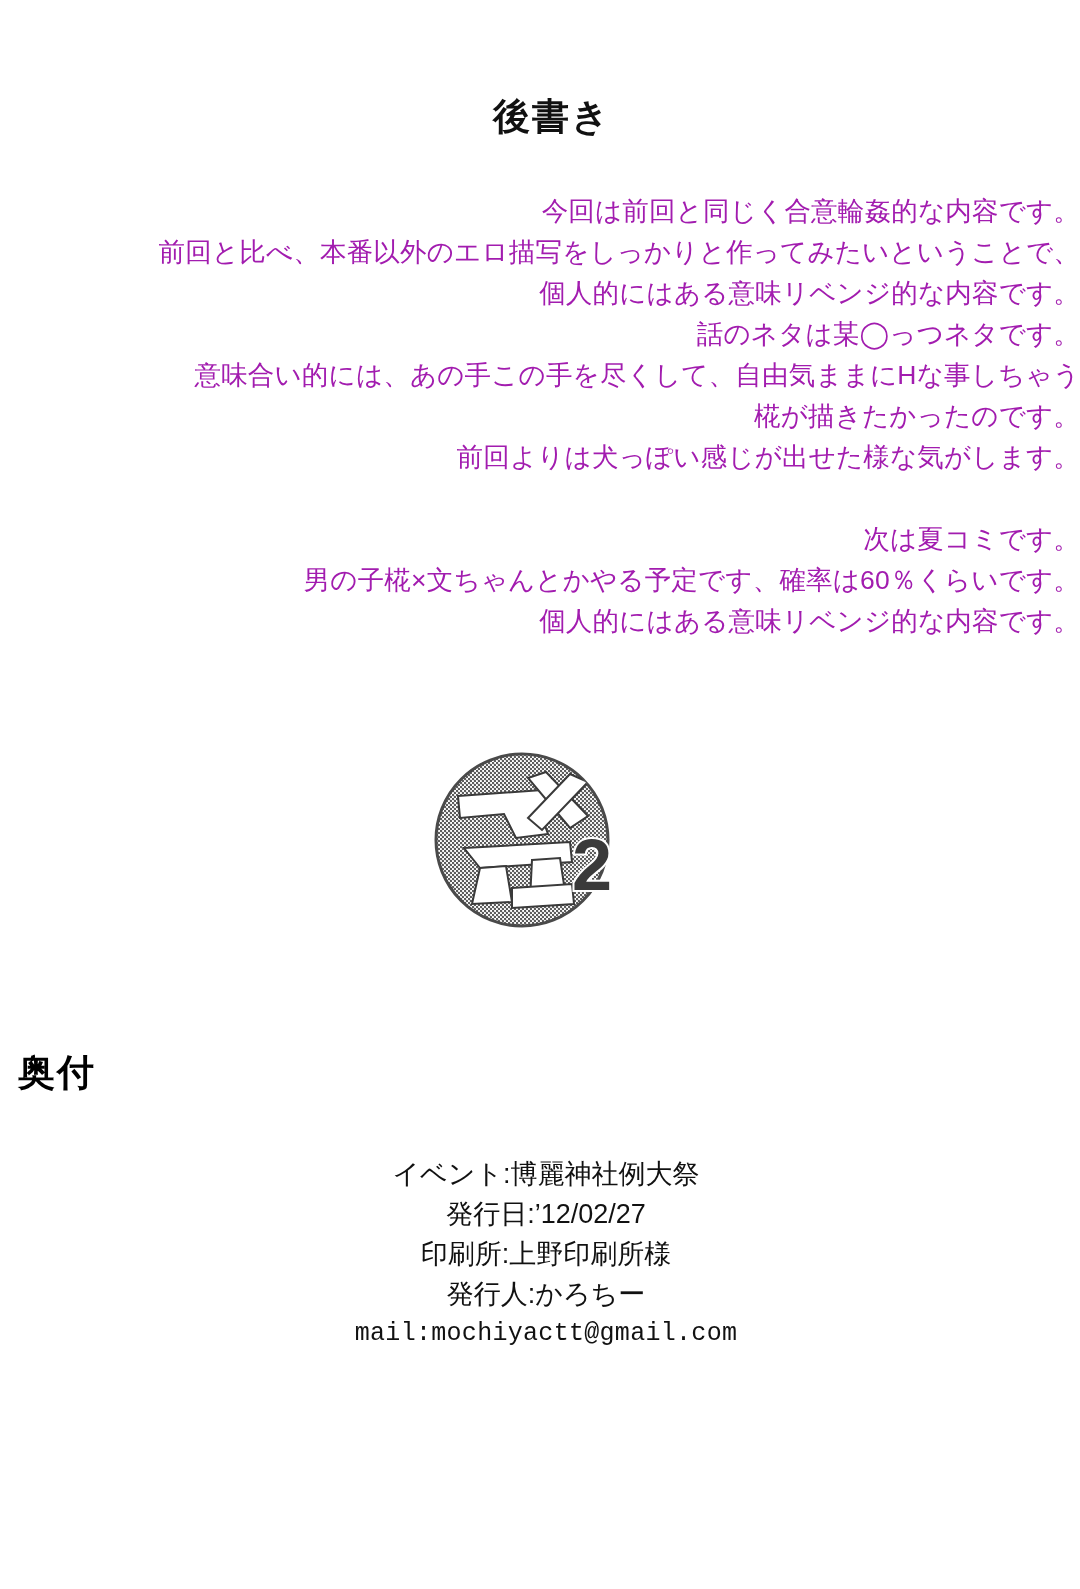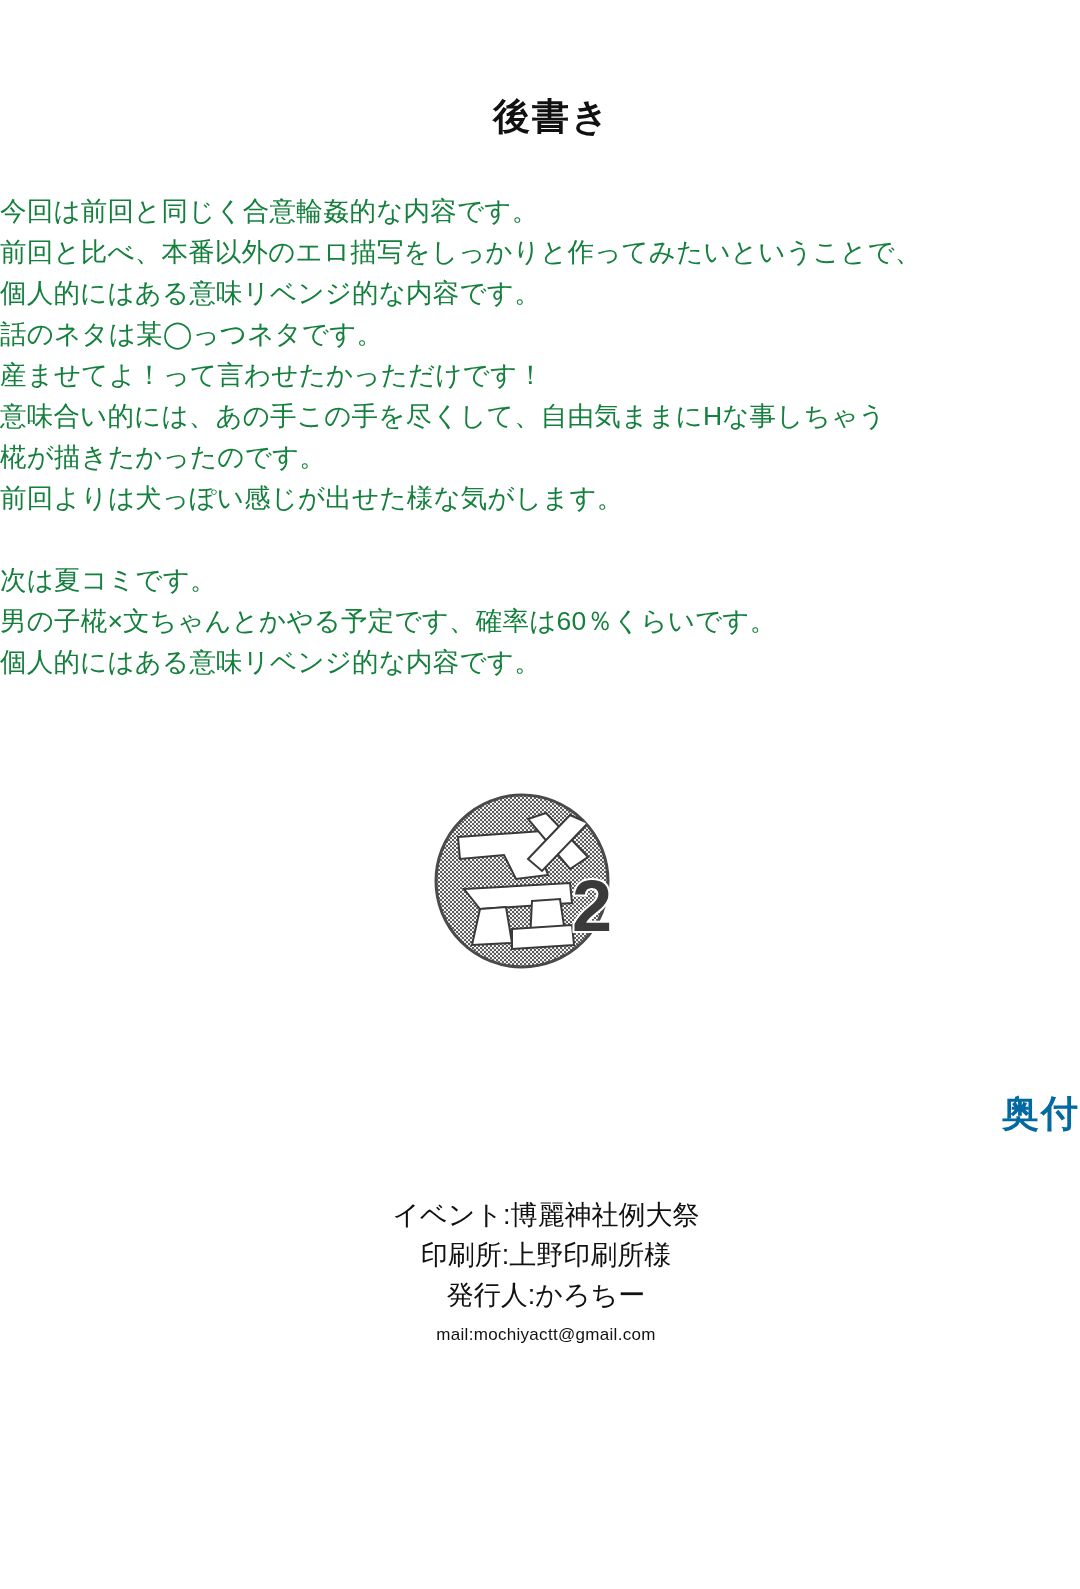--- a/index.html
+++ b/index.html
@@ -27,25 +27,25 @@
     font-size: 37px;
     font-weight: bold;
     letter-spacing: 2px;
     margin-top: 95px;
     line-height: 1.2;
     color: #111;
     padding-left: 24px;
   }
 
   .afterword-body {
-    text-align: left;
+    text-align: right;
     font-size: 26.5px;
     line-height: 41px;
     margin-top: 52px;
-    color: #15803d;
+    color: #a21caf;
     letter-spacing: 0.2px;
   }
   .afterword-body p {
     margin: 0;
   }
   .para-gap {
     height: 41px;
   }
 
   .logo-wrap {
@@ -57,57 +57,58 @@
   .logo {
     position: relative;
     width: 240px;
     height: 210px;
   }
   .logo svg {
     display: block;
   }
 
   .colophon-title {
-    text-align: right;
+    text-align: left;
     font-size: 37px;
     font-weight: bold;
     margin-top: 100px;
     letter-spacing: 2px;
-    color: #0369a1;
+    color: #000000;
+    padding-left: 18px;
   }
 
   .colophon-body {
     text-align: center;
     font-size: 27px;
     line-height: 40px;
     margin-top: 56px;
     color: #111;
     padding-left: 12px;
   }
   .colophon-body p {
     margin: 0;
   }
   .colophon-mail {
-    font-size: 17px;
+    font-size: 25px;
     letter-spacing: 0.3px;
+    font-family: Liberation Mono, monospace;
   }
 </style>
 </head>
 <body>
 
 <div class="page">
 
   <h1 class="afterword-title">後書き</h1>
 
   <div class="afterword-body">
     <p>今回は前回と同じく合意輪姦的な内容です。</p>
     <p>前回と比べ、本番以外のエロ描写をしっかりと作ってみたいということで、</p>
     <p>個人的にはある意味リベンジ的な内容です。</p>
     <p>話のネタは某◯っつネタです。</p>
-    <p>産ませてよ！って言わせたかっただけです！</p>
     <p>意味合い的には、あの手この手を尽くして、自由気ままにHな事しちゃう</p>
     <p>椛が描きたかったのです。</p>
     <p>前回よりは犬っぽい感じが出せた様な気がします。</p>
     <div class="para-gap"></div>
     <p>次は夏コミです。</p>
     <p>男の子椛×文ちゃんとかやる予定です、確率は60％くらいです。</p>
     <p>個人的にはある意味リベンジ的な内容です。</p>
   </div>
 
   <div class="logo-wrap">
@@ -135,18 +136,19 @@
         </g>
         <text x="172" y="152" font-family="'Liberation Sans', sans-serif" font-size="72" font-weight="bold" fill="#3a3a3a" stroke="#ffffff" stroke-width="4" paint-order="stroke" text-anchor="middle">2</text>
       </svg>
     </div>
   </div>
 
   <h2 class="colophon-title">奥付</h2>
 
   <div class="colophon-body">
     <p>イベント:博麗神社例大祭</p>
+    <p>発行日:’12/02/27</p>
     <p>印刷所:上野印刷所様</p>
     <p>発行人:かろちー</p>
     <p class="colophon-mail">mail:mochiyactt@gmail.com</p>
   </div>
 
 </div>
 
 </body></html>

